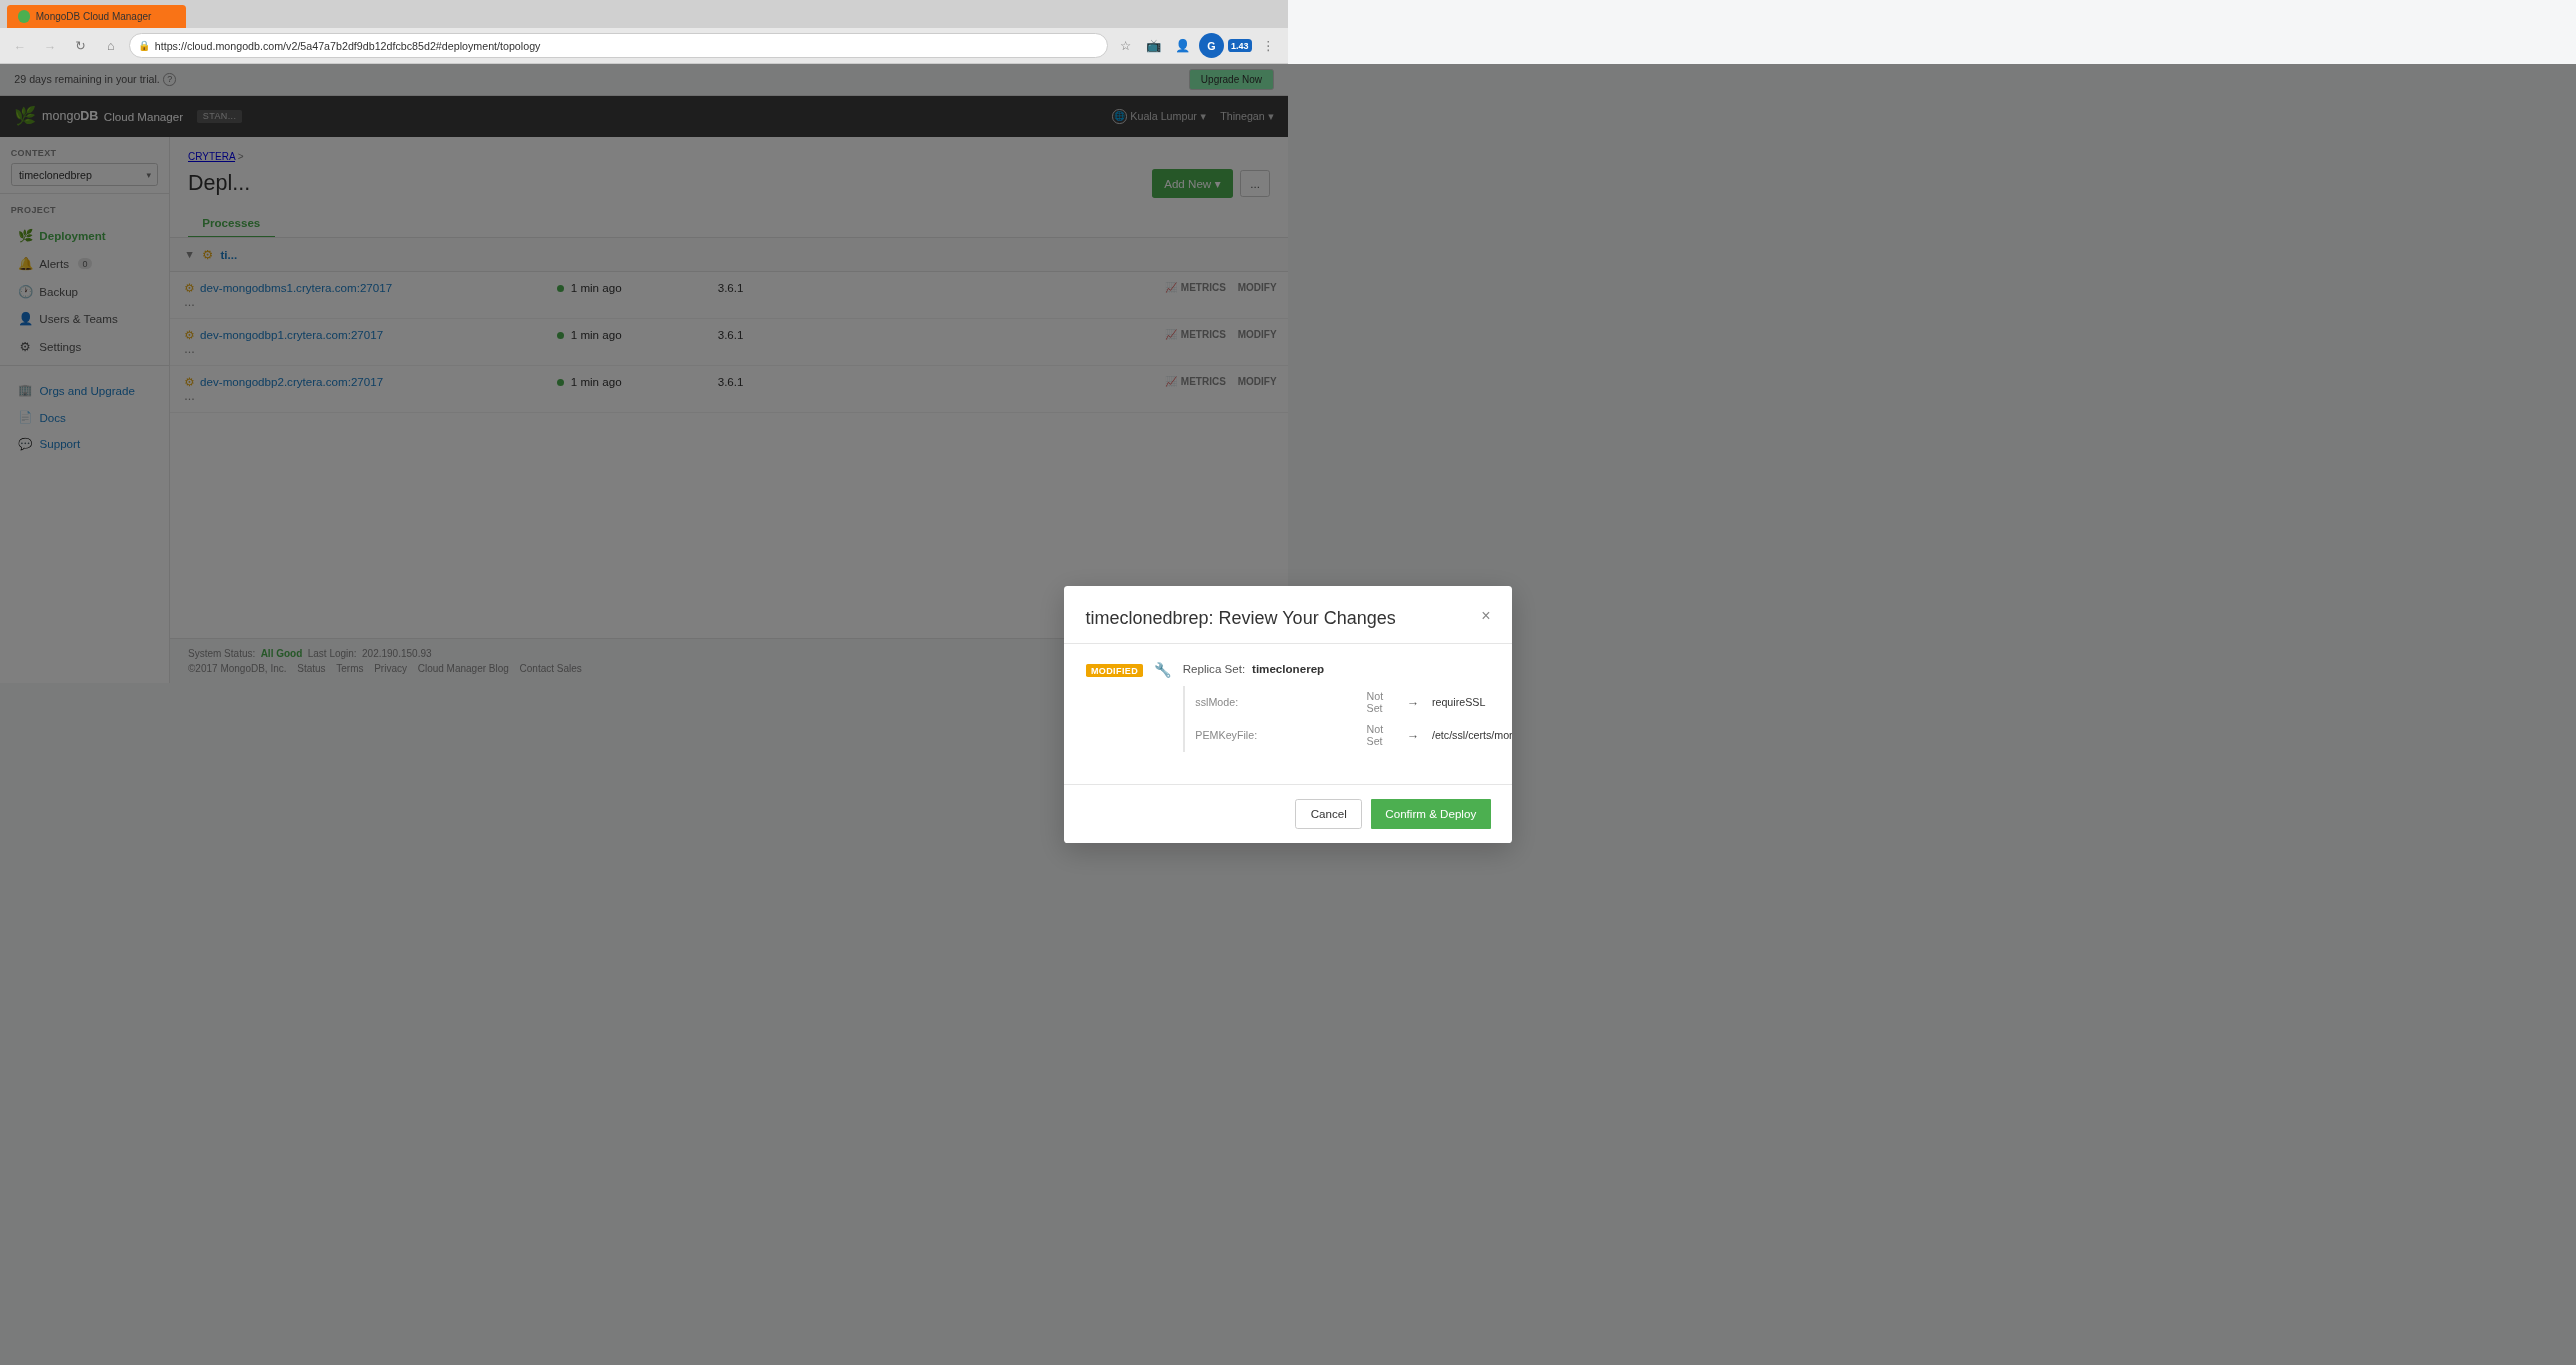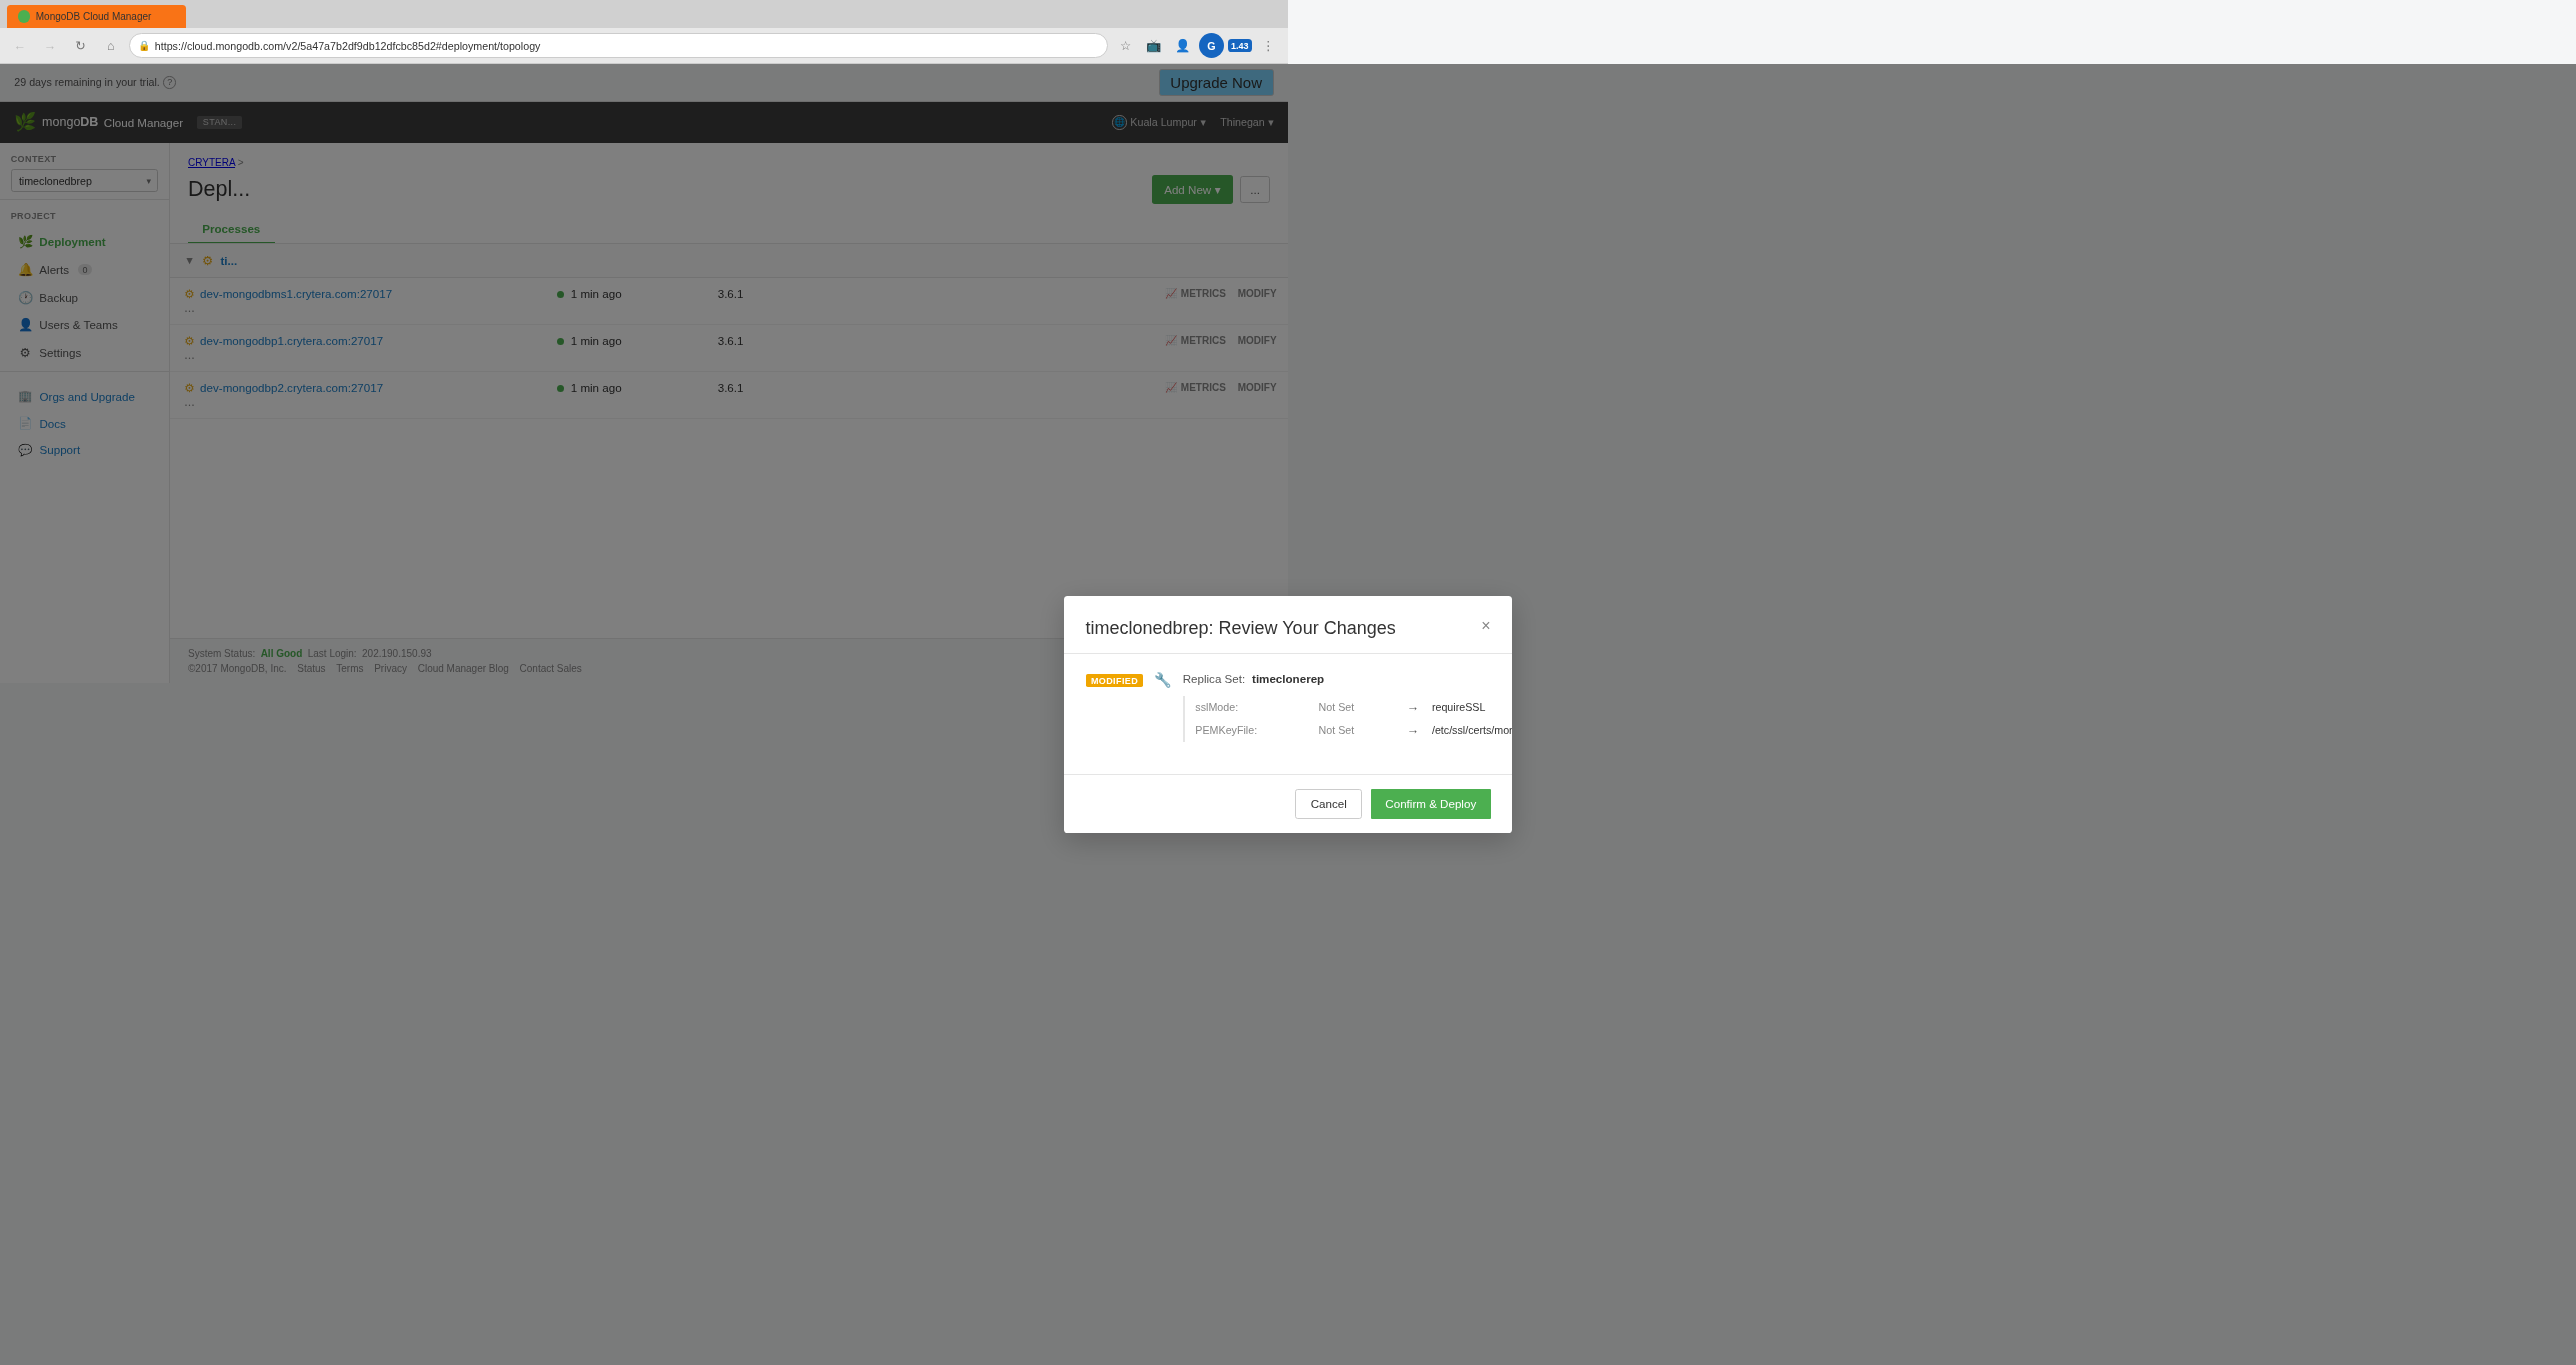--- a/index.html
+++ b/index.html
@@ -158,25 +158,25 @@
       border-radius: 50%;
       border: 0.9px solid #999;
       display: flex;
       align-items: center;
       justify-content: center;
       font-size: 9px;
       color: #777;
       cursor: pointer;
     }
     .upgrade-btn {
-      background: #7dd3fc;
+      background: #86efac;
       border: 0.9px solid #ccc;
       border-radius: 2.7px;
       padding: 3.6px 10.7px;
-      font-size: 15px;
+      font-size: 10px;
       cursor: pointer;
       color: #333;
     }
 
     
     .app-header {
       background: #3d3d3d;
       height: 41px;
       display: flex;
       align-items: center;
@@ -622,21 +622,21 @@
     .change-row {
       display: grid;
       grid-template-columns: 116px 81px 18px 1fr;
       padding: 4.5px 0;
       border-left: 2.7px solid #e5e5e5;
       padding-left: 10.7px;
       gap: 7.2px;
       align-items: center;
     }
     .change-field { color: #888; }
-    .change-old { color: #888; }
+    .change-old { color: #888; margin-left: 48px; }
     .change-arrow { color: #555; font-size: 12.5px; }
     .change-new { color: #333; font-weight: 500; }
     .modal-footer {
       padding: 14.3px 21.5px;
       border-top: 0.9px solid #e5e5e5;
       display: flex;
       justify-content: flex-end;
       gap: 9px;
     }
     .cancel-btn {

